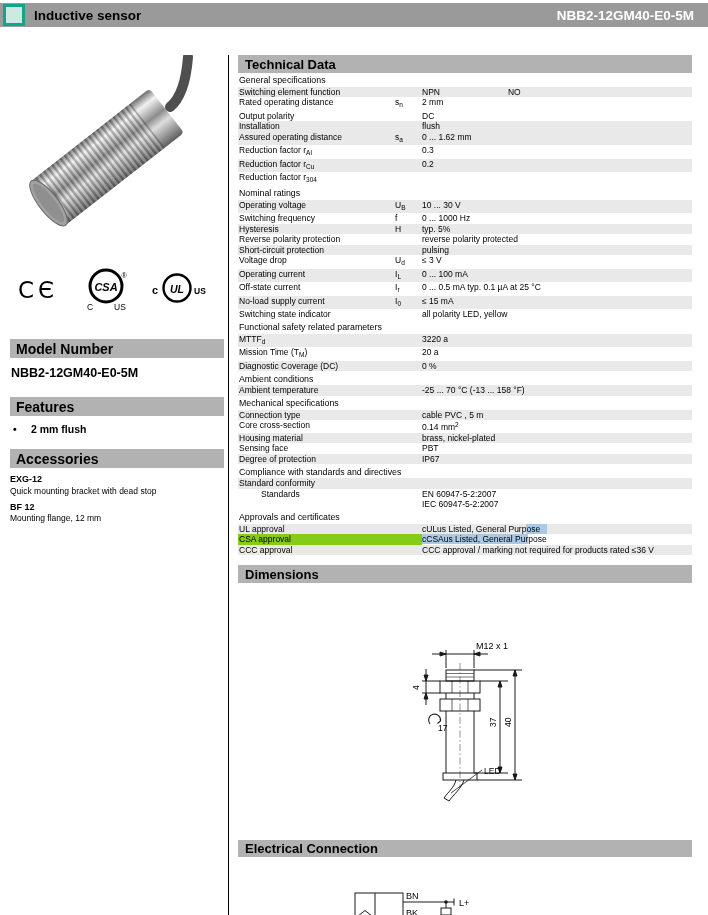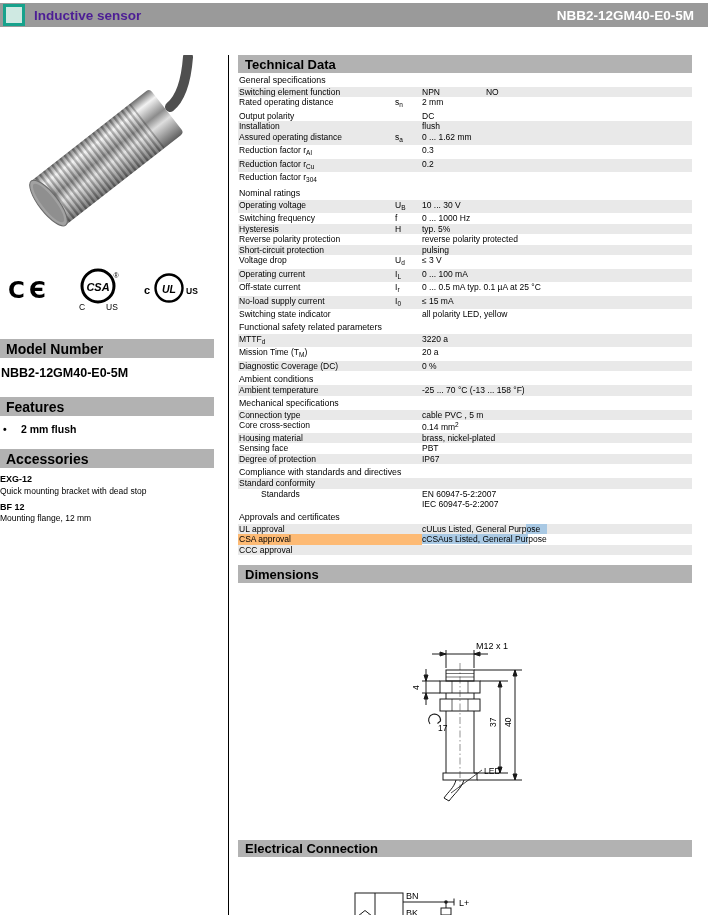--- a/index.html
+++ b/index.html
@@ -5,57 +5,57 @@
   *{margin:0;padding:0;box-sizing:border-box}
   html,body{width:708px;height:915px;overflow:hidden}
   body{font-family:"Liberation Sans","DejaVu Sans",sans-serif;background:#fff;color:#000;position:relative}
   sub{font-size:6.5px;vertical-align:-2px}
   sup{font-size:6.5px;vertical-align:3px}
   .sel{background:#a9c9e4}
 
   
   .topbar{position:absolute;left:0;top:3px;width:708px;height:24px;background:#9a9a9a;display:flex;align-items:center}
   .brandicon{width:22px;height:22px;background:#cfe9e2;border:3.5px solid #17a28c;margin-left:3px;flex:none}
-  .topbar-title{color:#4c1d95;font-weight:bold;font-size:13.5px;margin-left:9px}
+  .topbar-title{color:#000000;font-weight:bold;font-size:13.5px;margin-left:9px}
   .topbar-model{color:#fff;font-weight:bold;font-size:13.5px;margin-left:auto;margin-right:14px}
 
   
   .divider{position:absolute;left:228px;top:55px;height:860px;width:0;border-left:1.6px solid #000}
   .col-left{position:absolute;left:0;top:55px;width:226px}
   .col-right{position:absolute;left:238px;top:55px;width:454px}
 
   .secbar{background:#b2b2b2;font-weight:bold;font-size:13px;line-height:13px;padding:2.5px 0 2px 7px}
-  .left-inner{width:214px}
+  .left-inner{margin-left:10px;width:214px}
   .leftbar{background:#b2b2b2;font-weight:bold;font-size:14px;line-height:14px;padding:2.5px 0 2.5px 6px}
 
   .photo{height:190px;position:relative}
   .logos{height:62px;display:flex;align-items:center;margin-top:14px}
-  .ce-mark{font-size:23px;letter-spacing:4px;font-weight:700;margin-left:8px;font-family:"DejaVu Sans",sans-serif}
+  .ce-mark{font-size:23px;letter-spacing:4px;font-weight:400;margin-left:18px;font-family:"DejaVu Sans",sans-serif}
   .csa-mark{margin-left:26px}
   .cul-mark{margin-left:20px}
 
   .model-number-title{margin-top:18px}
   .model-number-value{font-weight:bold;font-size:12.5px;margin-top:8px;padding-left:1px}
   .features-title{margin-top:17px}
   .feature-item{font-weight:bold;font-size:10.5px;margin-top:7px;padding-left:1px}
   .feature-item .bullet{display:inline-block;width:20px;padding-left:2px}
   .accessories-title{margin-top:14px}
   .acc-name{font-weight:bold;font-size:9px;margin-top:6px}
   .acc-desc{font-size:8.5px;margin-top:1.5px}
 
   
   .t-sechead{font-weight:normal;font-size:8.8px;line-height:9px;padding:3.5px 0 1.5px 1px}
   .t-row{display:flex;font-size:8.5px;line-height:10.5px;min-height:10.5px}
   .t-row.shade{background:#e9e9e9}
   .t-label{width:157px;padding-left:1px;flex:none}
   .t-row.ind2 .t-label{padding-left:23px}
   .t-sym{width:27px;flex:none}
   .t-val{flex:1}
-  .t-val2{display:inline-block;margin-left:46px}
-  .t-row.lblsel .t-label,.t-row.lblsel .t-sym{background:#fdba74}
+  .t-val2{display:inline-block;margin-left:68px}
+  .t-row.lblsel .t-label,.t-row.lblsel .t-sym{background:#84cc16}
 
   .dims-bar{margin-top:10px}
   .dims-svg{display:block;margin:40px 0 0 150px}
   .elec-bar{margin-top:12px}
   .elec-svg{display:block;margin:26px 0 0 92px}
 
   svg text{font-family:"Liberation Sans","DejaVu Sans",sans-serif}
 </style>
 </head>
 <body>
@@ -287,20 +287,21 @@
         <span class="t-val">cULus Listed, General Purp<span class="sel">ose&nbsp;&nbsp;&nbsp;</span></span>
       </div>
       <div class="t-row lblsel">
         <span class="t-label">CSA approval</span>
         <span class="t-sym"></span>
         <span class="t-val"><span class="sel">cCSAus Listed, General Pur</span>pose</span>
       </div>
       <div class="t-row shade">
         <span class="t-label">CCC approval</span>
         <span class="t-sym"></span>
+        <span class="t-val">CCC approval / marking not required for products rated ≤36 V</span>
       </div>
     </div>
 
   <div class="secbar dims-bar">Dimensions</div>
 
   <svg class="dims-svg" width="250" height="205" viewBox="0 0 250 205" fill="none" stroke="#1a1a1a" stroke-width="1">
 
     <line x1="72" y1="40" x2="72" y2="165" stroke="#666" stroke-width="0.7" stroke-dasharray="7 2.5 1.5 2.5"></line>
 
     <rect x="58" y="47" width="28" height="11"></rect>

